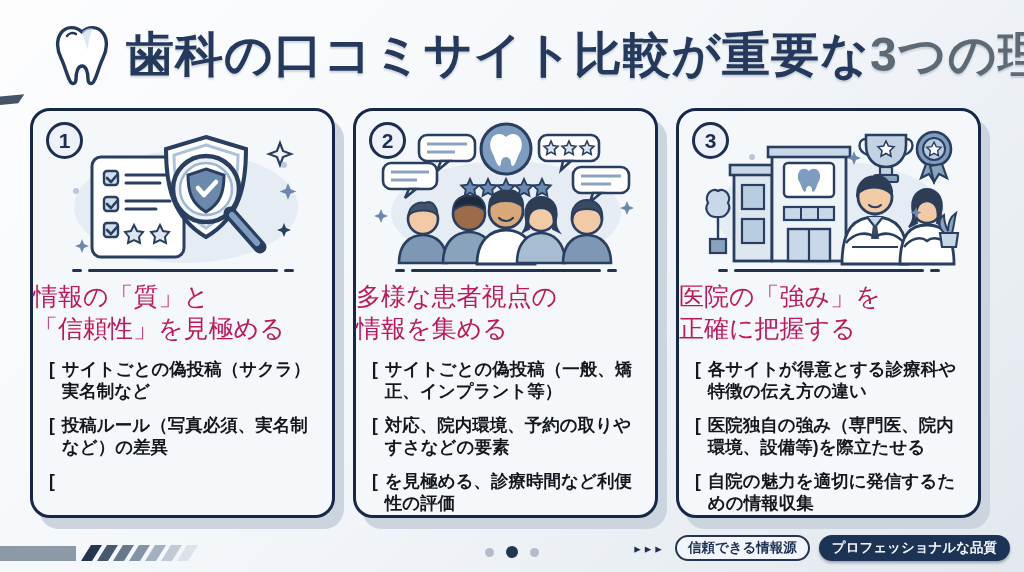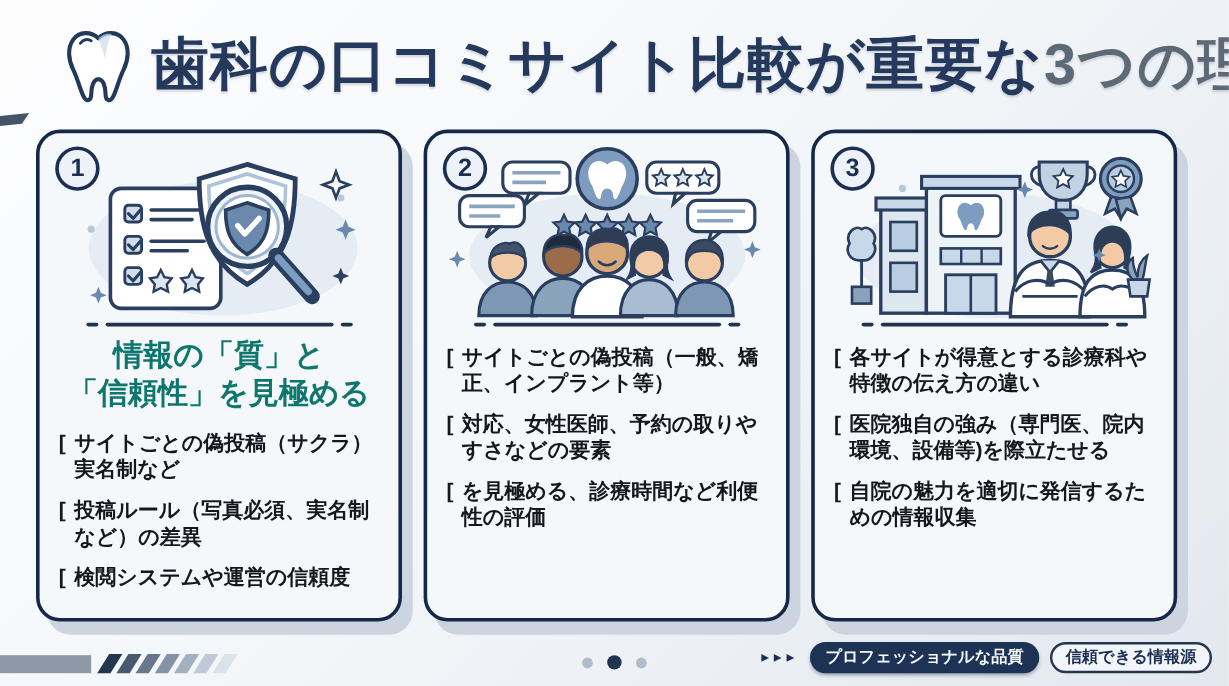--- a/index.html
+++ b/index.html
@@ -30,22 +30,22 @@
     box-shadow:9px 11px 0 #ccd5df;}
   .card-number{position:absolute;top:11px;left:13px;width:37px;height:37px;
     box-sizing:border-box;border:3px solid #1c2f52;border-radius:50%;
     background:#edf2f8;display:flex;align-items:center;justify-content:center;
     font-size:21px;font-weight:bold;color:#1c2f52;z-index:2;}
   .illus{height:148px;margin-top:8px;display:flex;justify-content:center;align-items:flex-end;}
   .illus svg{display:block;}
   .groundline{display:flex;align-items:center;justify-content:center;gap:6px;margin:2px 24px 0;}
   .groundline .dash{width:10px;height:3px;background:#22334e;border-radius:2px;}
   .groundline .line{flex:0 0 190px;height:3px;background:#22334e;border-radius:2px;}
-  .card-heading{margin-top:8px;text-align:center;font-size:25px;font-weight:bold;
-    color:#0f766e;line-height:1.28;white-space:pre-line;letter-spacing:0px;}
+  .card-heading{margin-top:8px;text-align:left;font-size:25px;font-weight:normal;
+    color:#be185d;line-height:1.28;white-space:pre-line;letter-spacing:0px;}
   .bullets{margin:14px 14px 0 16px;display:flex;flex-direction:column;gap:11px;}
   .bullet{display:flex;gap:7px;font-size:17.5px;font-weight:bold;color:#14181e;line-height:1.28;}
   .bullet-marker{flex:0 0 auto;color:#14181e;}
 
   
   .footer{position:absolute;left:0;right:0;bottom:8px;height:26px;}
   .stripes{position:absolute;left:0;bottom:2px;display:flex;align-items:center;height:18px;}
   .stripes .bar{width:76px;height:15px;background:#8d99a7;margin-right:10px;}
   .slash{width:11px;height:16px;margin-right:5px;transform:skewX(-32deg);}
   .s1{background:#24364f}.s2{background:#47596f}.s3{background:#67788c}
@@ -134,21 +134,20 @@
         <div class="bullet">
           <span class="bullet-marker">[</span>
           <span>サイトごとの偽投稿（サクラ）実名制など</span>
         </div>
         <div class="bullet">
           <span class="bullet-marker">[</span>
           <span>投稿ルール（写真必須、実名制など）の差異</span>
         </div>
         <div class="bullet">
           <span class="bullet-marker">[</span>
-          <span>検閲システムや運営の信頼度</span>
         </div>
       </div>
     </div>
 
     <div class="card">
       <div class="card-number">2</div>
       <div class="illus">
         <svg width="270" height="146" viewBox="0 0 270 146">
           <ellipse cx="135" cy="92" rx="115" ry="52" fill="#e5ecf3"></ellipse>
 
@@ -204,28 +203,30 @@
           <path d="M201 100 C199 85 208 79 216 79 C224 79 233 85 231 100 C230 92 227 88 216 88 C205 88 202 92 201 100 Z" fill="#3a4a61" stroke="#2a3f5f" stroke-width="2"></path>
           <path d="M10 88 l2 5 5 2 -5 2 -2 5 -2 -5 -5 -2 5 -2 Z" fill="#6b89ad"></path>
           <path d="M256 80 l2 5 5 2 -5 2 -2 5 -2 -5 -5 -2 5 -2 Z" fill="#6b89ad"></path>
         </svg>
       </div>
       <div class="groundline">
         <span class="dash"></span>
           <span class="line"></span>
           <span class="dash"></span>
       </div>
+      <div class="card-heading">多様な患者視点の
+情報を集める</div>
       <div class="bullets">
         <div class="bullet">
           <span class="bullet-marker">[</span>
           <span>サイトごとの偽投稿（一般、矯正、インプラント等）</span>
         </div>
         <div class="bullet">
           <span class="bullet-marker">[</span>
-          <span>対応、女性医師、予約の取りやすさなどの要素</span>
+          <span>対応、院内環境、予約の取りやすさなどの要素</span>
         </div>
         <div class="bullet">
           <span class="bullet-marker">[</span>
           <span>を見極める、診療時間など利便性の評価</span>
         </div>
       </div>
     </div>
 
     <div class="card">
       <div class="card-number">3</div>
@@ -282,20 +283,22 @@
           <path d="M160 30 l2 5 5 2 -5 2 -2 5 -2 -5 -5 -2 5 -2 Z" fill="#6b89ad"></path>
           <path d="M222 86 l1.6 4 4 1.6 -4 1.6 -1.6 4 -1.6 -4 -4 -1.6 4 -1.6 Z" fill="#6b89ad"></path>
           <circle cx="58" cy="36" r="3" fill="#b9c8d8"></circle>
         </svg>
       </div>
       <div class="groundline">
         <span class="dash"></span>
           <span class="line"></span>
           <span class="dash"></span>
       </div>
+      <div class="card-heading">医院の「強み」を
+正確に把握する</div>
       <div class="bullets">
         <div class="bullet">
           <span class="bullet-marker">[</span>
           <span>各サイトが得意とする診療科や特徴の伝え方の違い</span>
         </div>
         <div class="bullet">
           <span class="bullet-marker">[</span>
           <span>医院独自の強み（専門医、院内環境、設備等)を際立たせる</span>
         </div>
         <div class="bullet">
@@ -317,18 +320,18 @@
         <span class="slash s6"></span>
       <span class="slash s7"></span>
     </div>
     <div class="dots">
       <span class="dot"></span>
       <span class="dot active"></span>
       <span class="dot"></span>
     </div>
     <div class="footer-right">
       <span class="arrows">▸▸▸</span>
+      <span class="pill outlined">信頼できる情報源</span>
       <span class="pill filled">プロフェッショナルな品質</span>
-      <span class="pill outlined">信頼できる情報源</span>
     </div>
   </div>
 
 </div>
 
 </body></html>

